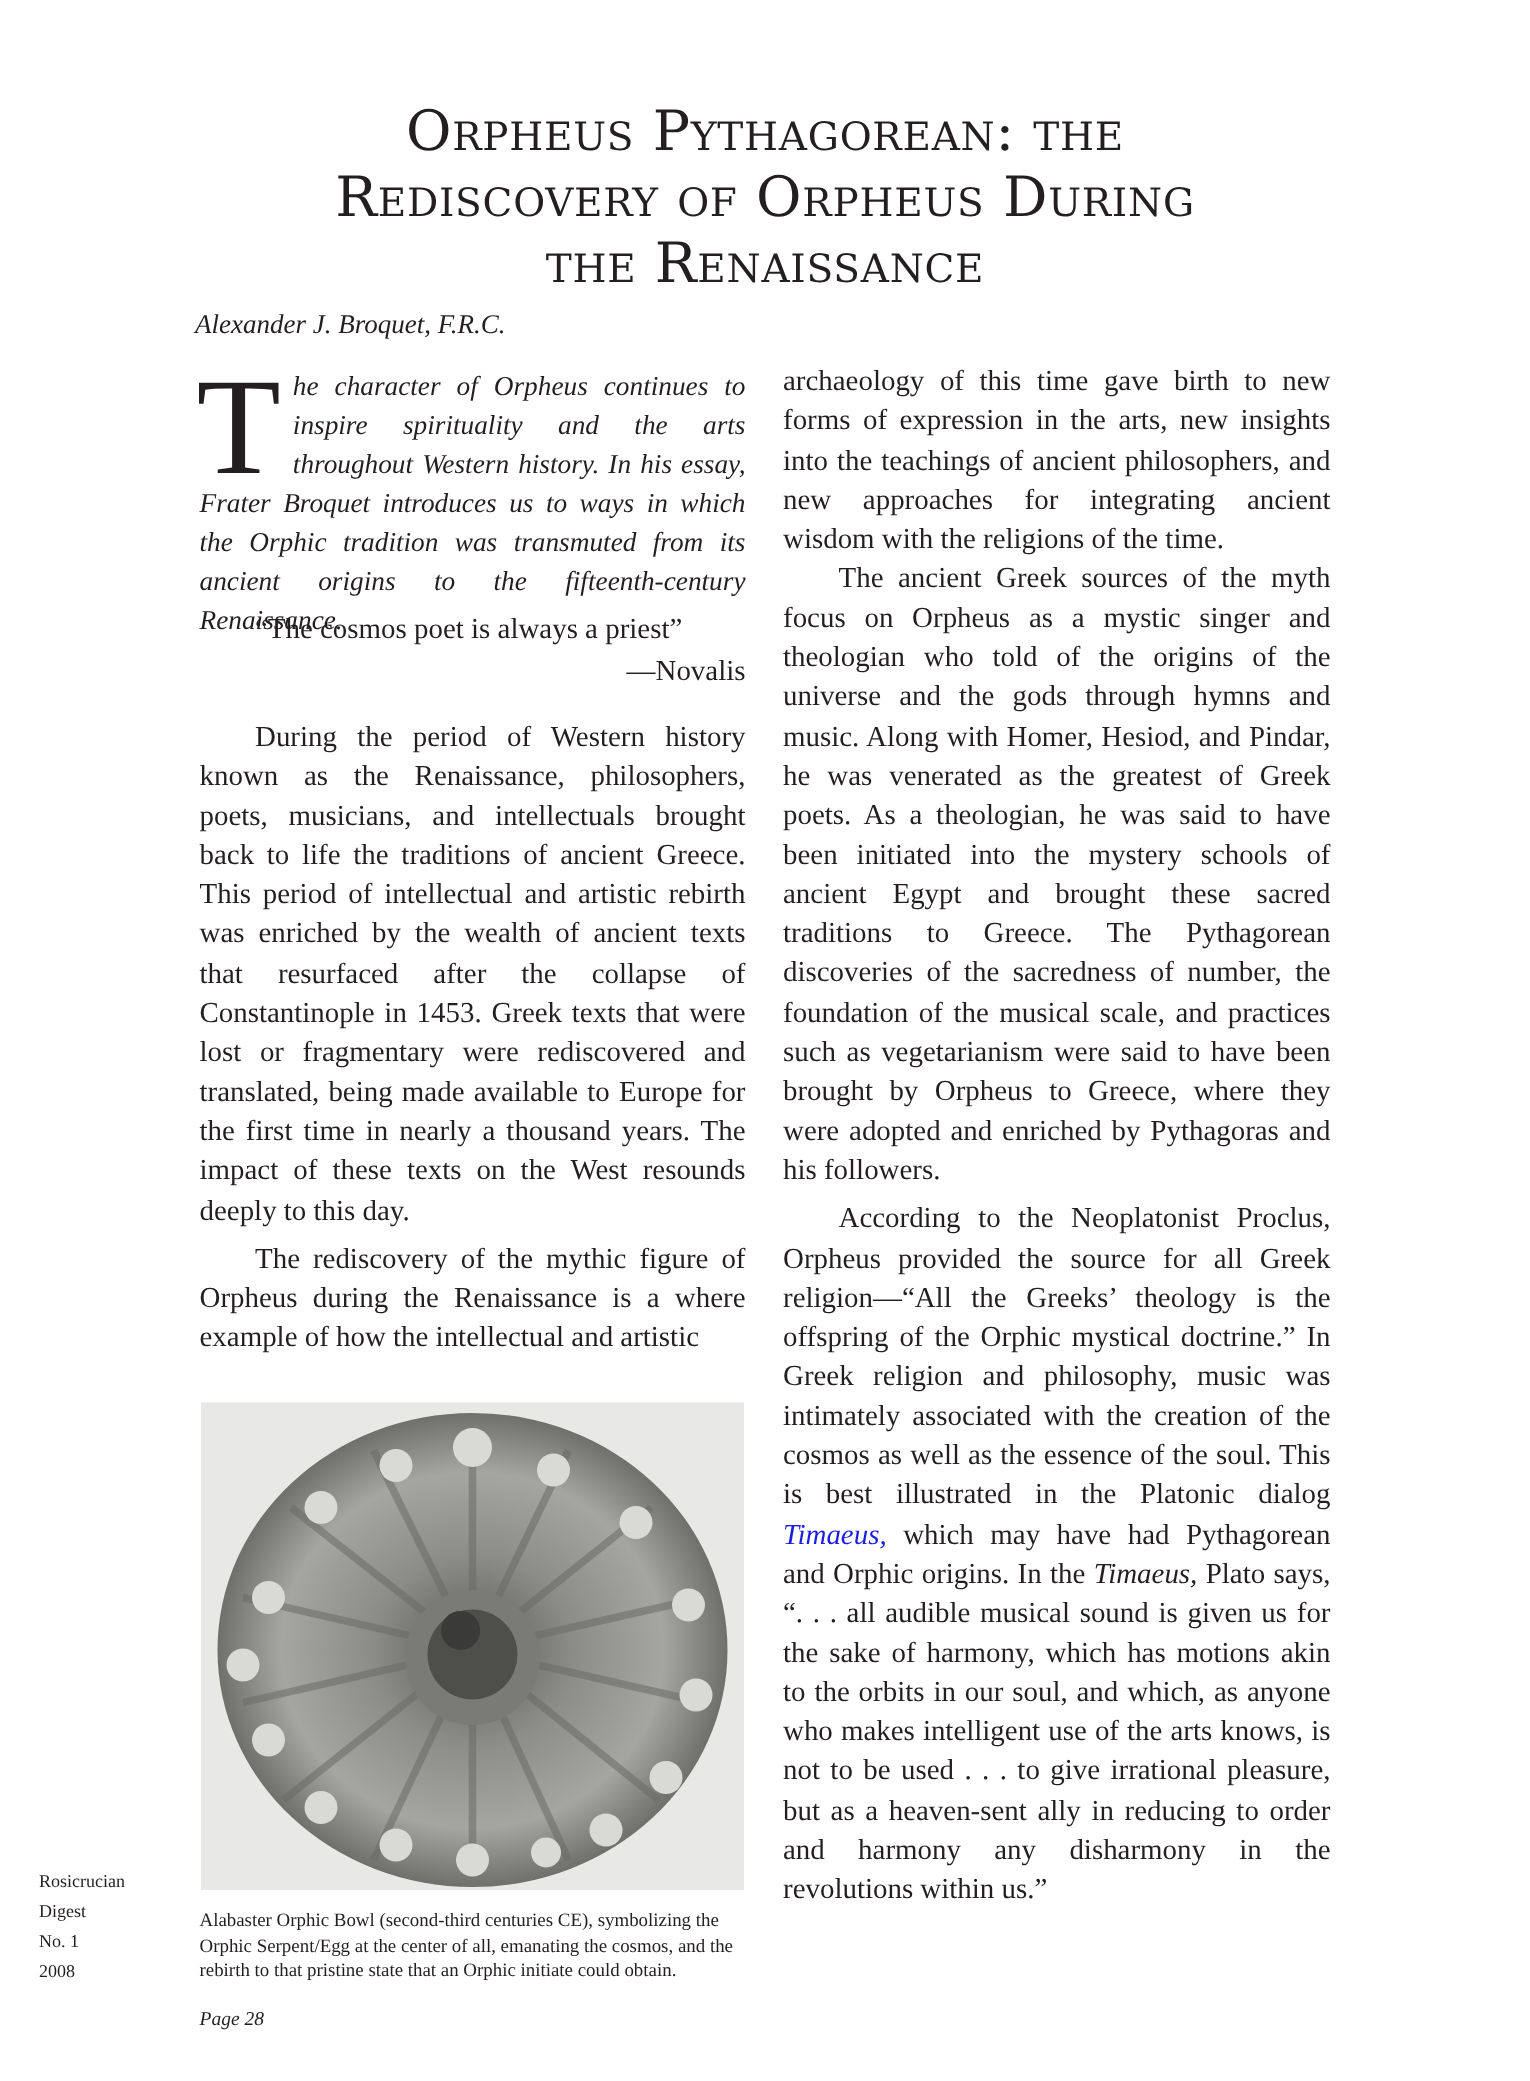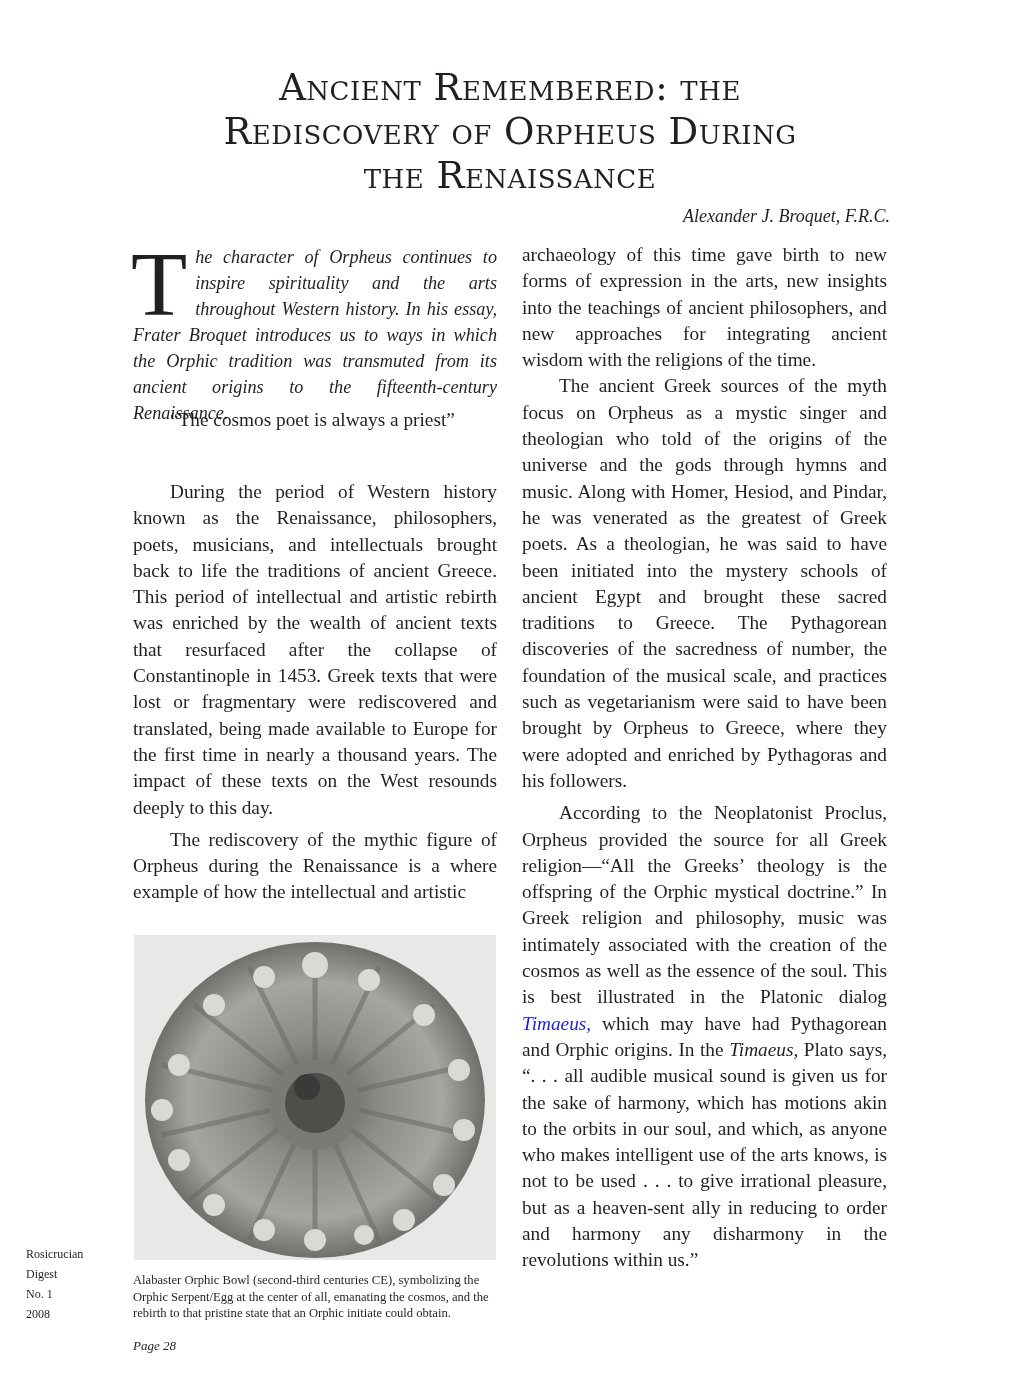--- a/index.html
+++ b/index.html
@@ -2,21 +2,21 @@
 <html><head>
   <meta charset="utf-8">
   <style>
     html, body { margin:0; padding:0; background:#ffffff; }
     body { width:1020px; height:1387px; position:relative; overflow:hidden;
            font-family:"Liberation Serif", "DejaVu Serif", serif; color:#231f20; }
     .title { position:absolute; left:130px; top:66px; width:760px; text-align:center;
              font-family:"DejaVu Serif", serif; font-size:37px; line-height:44px;
              font-variant:small-caps; letter-spacing:0.5px; font-weight:normal; color:#231f20; }
     .title span { display:block; }
-    .author { position:absolute; left:130px; top:206px; width:760px; text-align:right;
+    .author { position:absolute; left:130px; top:206px; width:760px; text-align:left;
               font-style:italic; font-size:18px; }
     .col { position:absolute; font-size:19.3px; line-height:26.3px; text-align:justify; }
     .col-left { left:133px; width:364px; }
     .col-right { left:522px; width:365px; }
     .intro { position:absolute; left:133px; top:244px; width:364px; font-style:italic;
              font-size:18.2px; line-height:26px; text-align:justify; }
     .dropcap { float:left; font-size:92px; line-height:72px; margin:4px 8px 0 -2px;
                font-style:normal; font-family:"Liberation Serif", serif; }
     .epigraph { position:absolute; left:133px; top:406px; width:364px; font-size:19.3px; line-height:28px; }
     .epigraph .q { padding-left:37px; }
@@ -29,34 +29,35 @@
     .figure { position:absolute; left:134px; top:935px; width:362px; height:325px;
               background:#e6e6e4; overflow:hidden; }
     .caption { position:absolute; left:133px; top:1272px; width:368px; font-size:12.6px; line-height:16.5px; }
     .folio { position:absolute; left:133px; top:1338px; font-style:italic; font-size:13px; }
     .sidebar { position:absolute; left:26px; top:1244px; font-size:12px; line-height:20px; }
   </style>
 </head>
 <body>
 
 <div class="title">
-  <span>Ancient Remembered: the</span>
+  <span>Orpheus Pythagorean: the</span>
   <span>Rediscovery of Orpheus During</span>
   <span>the Renaissance</span>
 </div>
 
 <div class="author">Alexander J. Broquet, F.R.C.</div>
 
 <div class="intro">
   <span class="dropcap">T</span>
   <span>he character of Orpheus continues to inspire spirituality and the arts throughout Western history. In his essay, Frater Broquet introduces us to ways in which the Orphic tradition was transmuted from its ancient origins to the fifteenth-century Renaissance.</span>
 </div>
 
 <div class="epigraph">
   <p class="q">“The cosmos poet is always a priest”</p>
+  <p class="a">—Novalis</p>
 </div>
 
 <div class="col col-left" style="top:479px;">
   <p class="indent">During the period of Western history known as the Renaissance, philosophers, poets, musicians, and intellectuals brought back to life the traditions of ancient Greece. This period of intellectual and artistic rebirth was enriched by the wealth of ancient texts that resurfaced after the collapse of Constantinople in 1453. Greek texts that were lost or fragmentary were rediscovered and translated, being made available to Europe for the first time in nearly a thousand years. The impact of these texts on the West resounds deeply to this day.</p>
   <p class="indent" style="margin-top:6px;">The rediscovery of the mythic figure of Orpheus during the Renaissance is a where example of how the intellectual and artistic</p>
 </div>
 
 <div class="figure">
   <svg width="362" height="325" viewBox="0 0 362 325">
     <defs>

